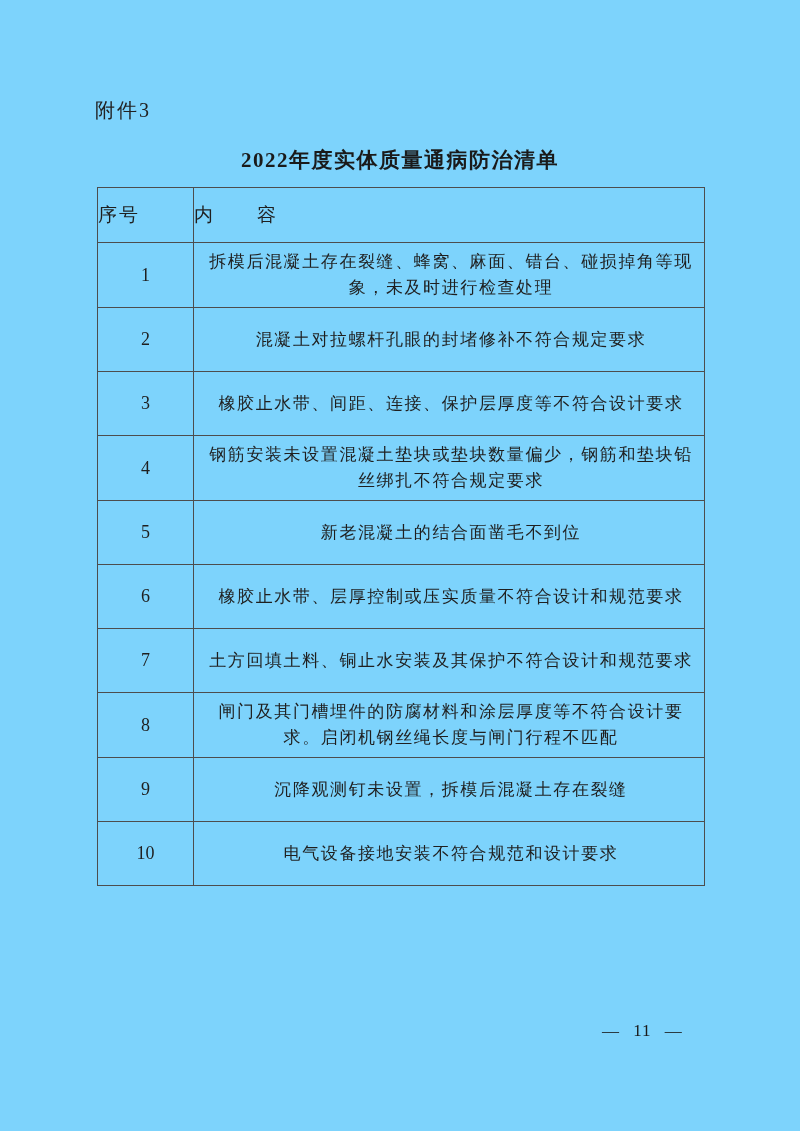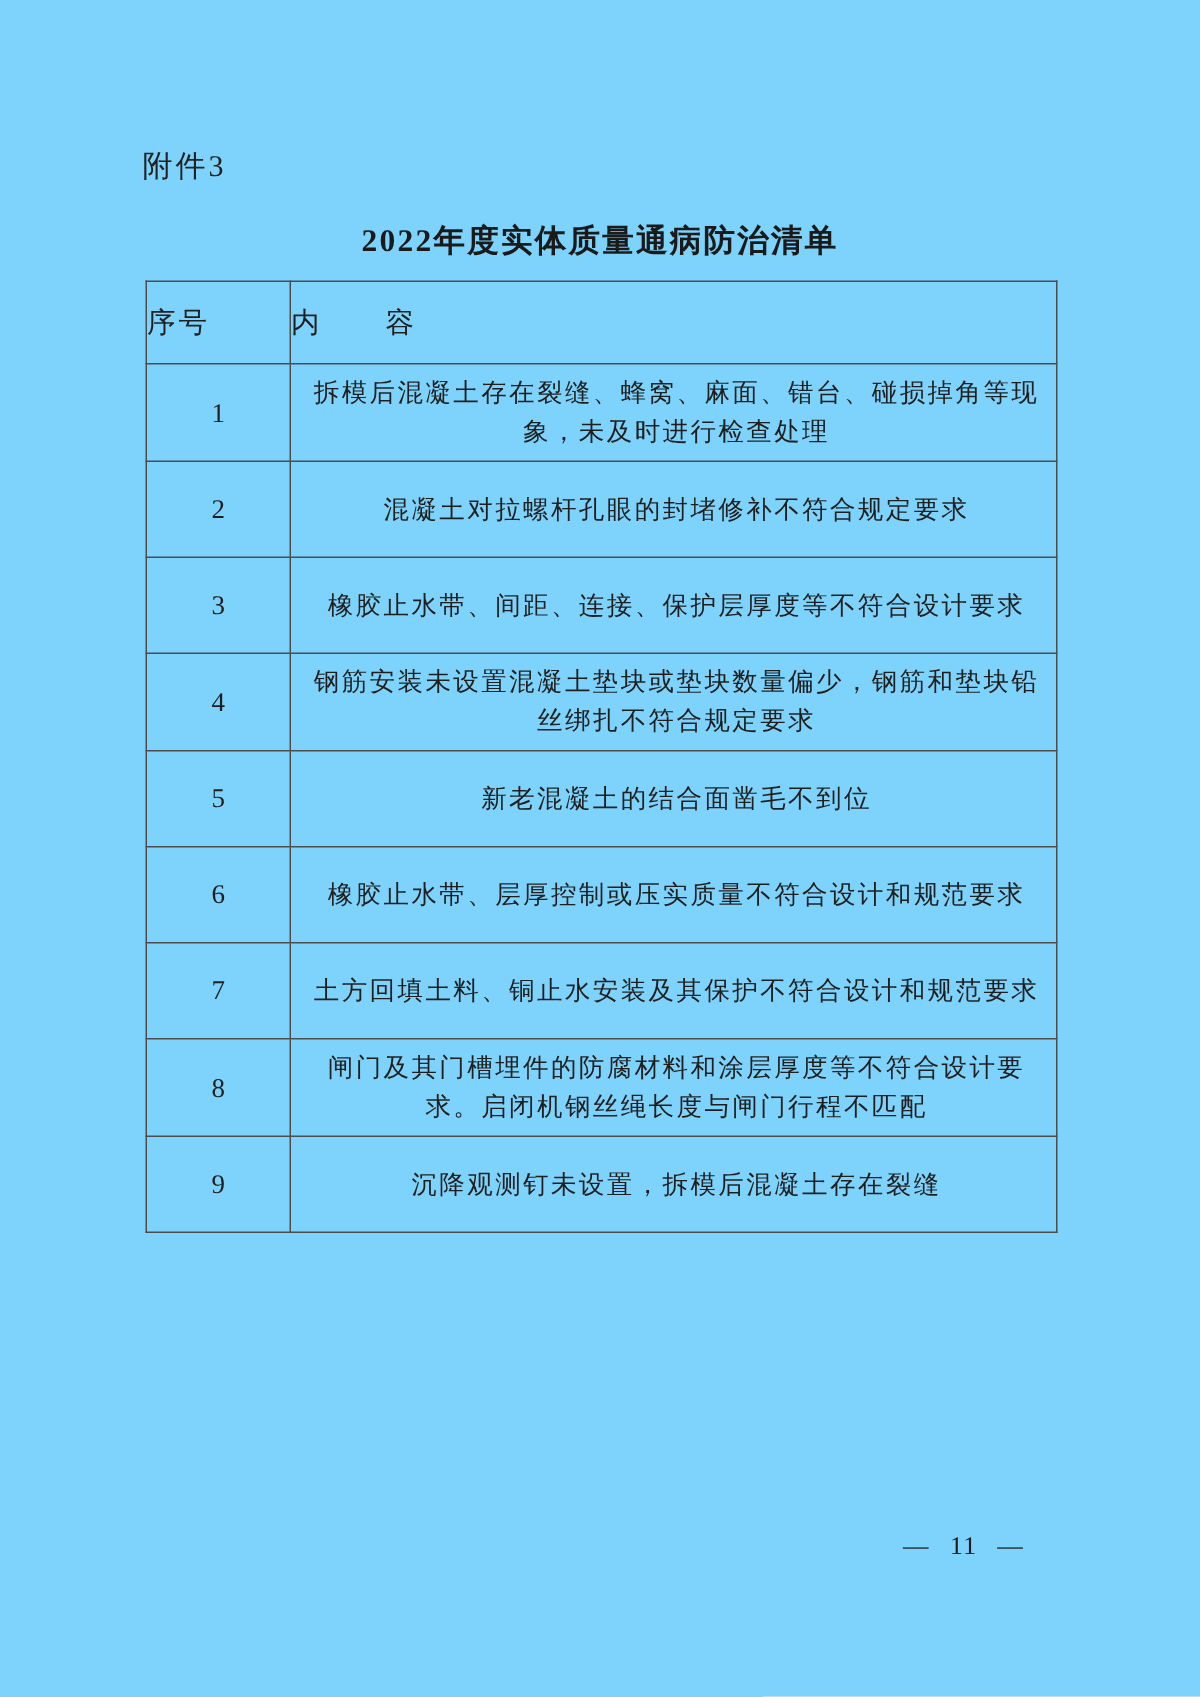--- a/index.html
+++ b/index.html
@@ -137,18 +137,22 @@
         <td class="cell-content">土方回填土料、铜止水安装及其保护不符合设计和规范要求</td>
       </tr>
       <tr>
         <td class="cell-index">8</td>
         <td class="cell-content">闸门及其门槽埋件的防腐材料和涂层厚度等不符合设计要求。启闭机钢丝绳长度与闸门行程不匹配</td>
       </tr>
       <tr>
         <td class="cell-index">9</td>
         <td class="cell-content">沉降观测钉未设置，拆模后混凝土存在裂缝</td>
       </tr>
+      <tr>
+        <td class="cell-index">10</td>
+        <td class="cell-content">电气设备接地安装不符合规范和设计要求</td>
+      </tr>
     </tbody>
   </table>
 
   <div class="page-number">— 11 —</div>
 
 </div>
 
 </body></html>

